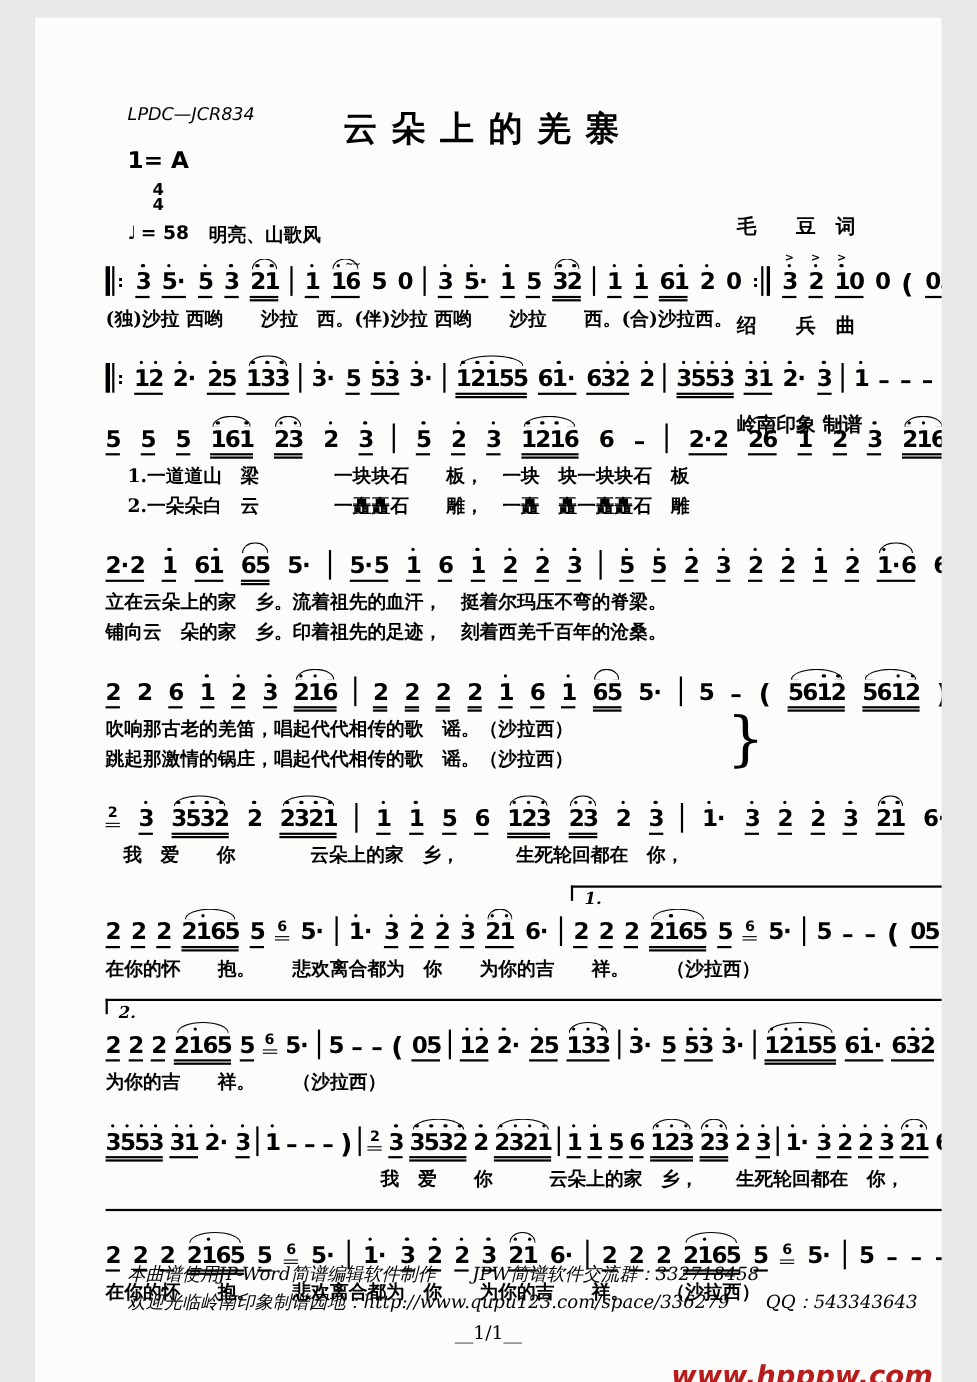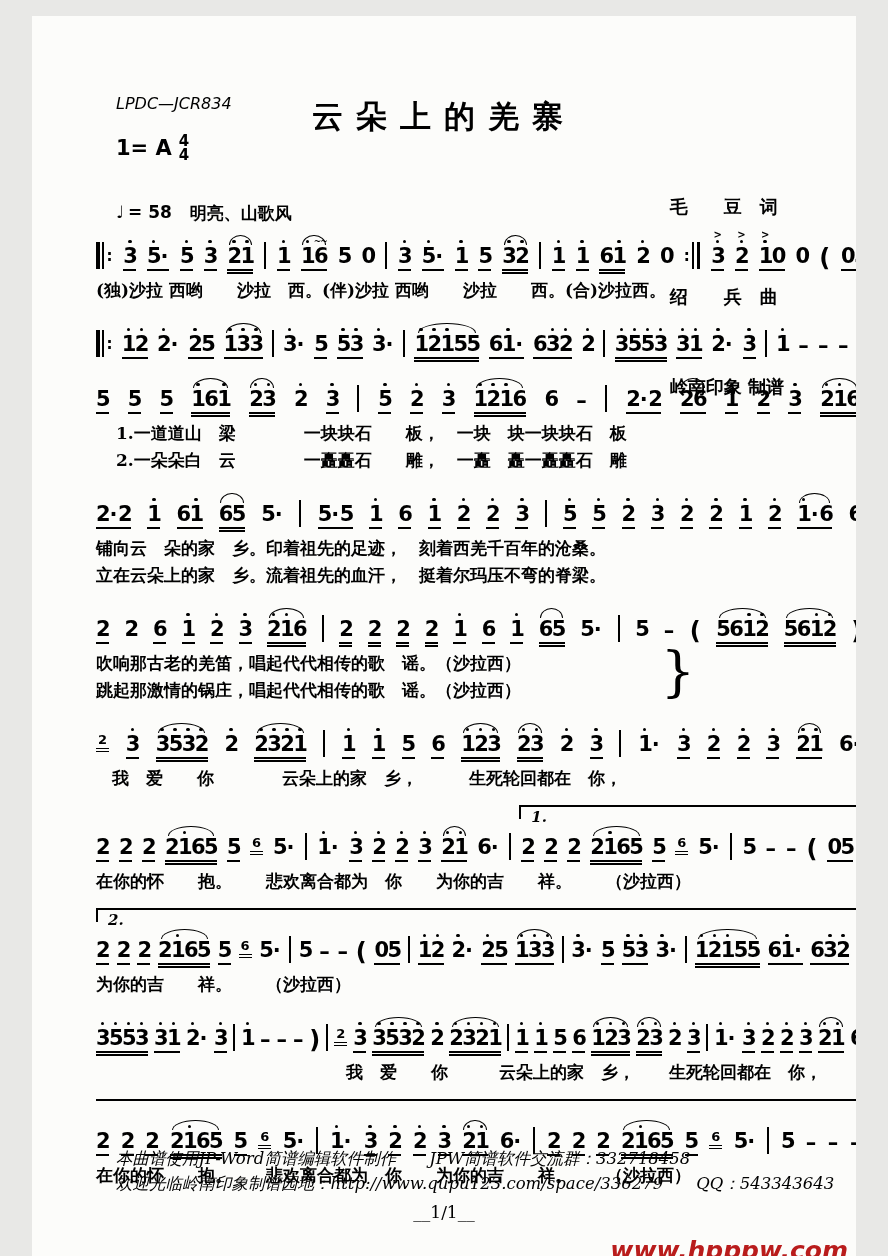--- a/index.html
+++ b/index.html
@@ -7,21 +7,21 @@
         font-family:"DejaVu Sans",sans-serif;color:#000;overflow:hidden;}
   
   .catalog{position:absolute;left:84px;top:78px;font-style:italic;font-size:16px;}
   .title{position:absolute;top:80px;left:120px;right:120px;text-align:center;
          font-family:"DejaVu Serif",serif;font-size:31px;font-weight:bold;letter-spacing:13px;}
   .subtitle{position:absolute;top:144px;left:60px;right:160px;text-align:center;
             font-family:"DejaVu Serif",serif;font-size:19px;font-weight:bold;}
   .credits{position:absolute;right:72px;top:116px;font-family:"DejaVu Serif",serif;
            font-size:18px;font-weight:bold;line-height:30px;white-space:pre;}
   .keysig{position:absolute;left:84px;top:118px;font-size:21px;font-weight:bold;
-          display:flex;align-items:center;gap:7px;}
+          display:flex;align-items:center;gap:7px;flex-direction:column;}
   .meter{display:inline-flex;flex-direction:column;align-items:center;font-size:15px;
          line-height:14px;font-weight:bold;}
   .tempo{position:absolute;left:84px;top:186px;font-size:17px;font-weight:bold;display:flex;gap:4px;}
   .tempo .stylex{margin-left:14px;font-family:"DejaVu Serif",serif;}
   
   #score{position:absolute;top:213px;left:64px;width:784px;}
   .system{position:relative;margin-bottom:13px;}
   .sysv{padding-top:15px;}
   .notes{display:flex;justify-content:space-between;align-items:flex-end;width:100%;}
   .notes+.notes{margin-top:7px;}
@@ -1381,22 +1381,22 @@
             </span>
             <span class="ulrow"></span>
           </span>
           <span class="tok">
             <span class="toprow"></span>
             <span class="brow">
               <span class="bline" style="width: 2px;"></span>
             </span>
           </span>
         </div>
+        <div class="lyric">立在云朵上的家　乡。流着祖先的血汗，　挺着尔玛压不弯的脊梁。</div>
         <div class="lyric">铺向云　朵的家　乡。印着祖先的足迹，　刻着西羌千百年的沧桑。</div>
-        <div class="lyric">立在云朵上的家　乡。流着祖先的血汗，　挺着尔玛压不弯的脊梁。</div>
       </div>
       <div class="system">
         <div class="notes">
           <span class="tok">
             <span class="toprow">
               <span class="tcell"></span>
             </span>
             <span class="mainrow">
               <span class="dg">2</span>
             </span>

